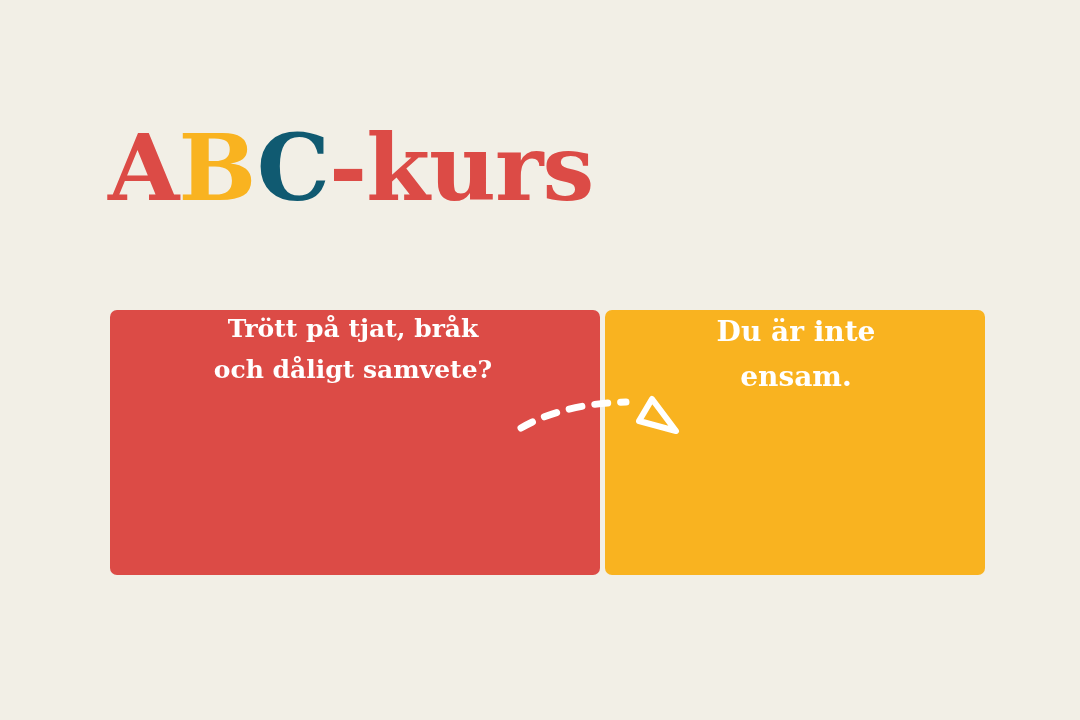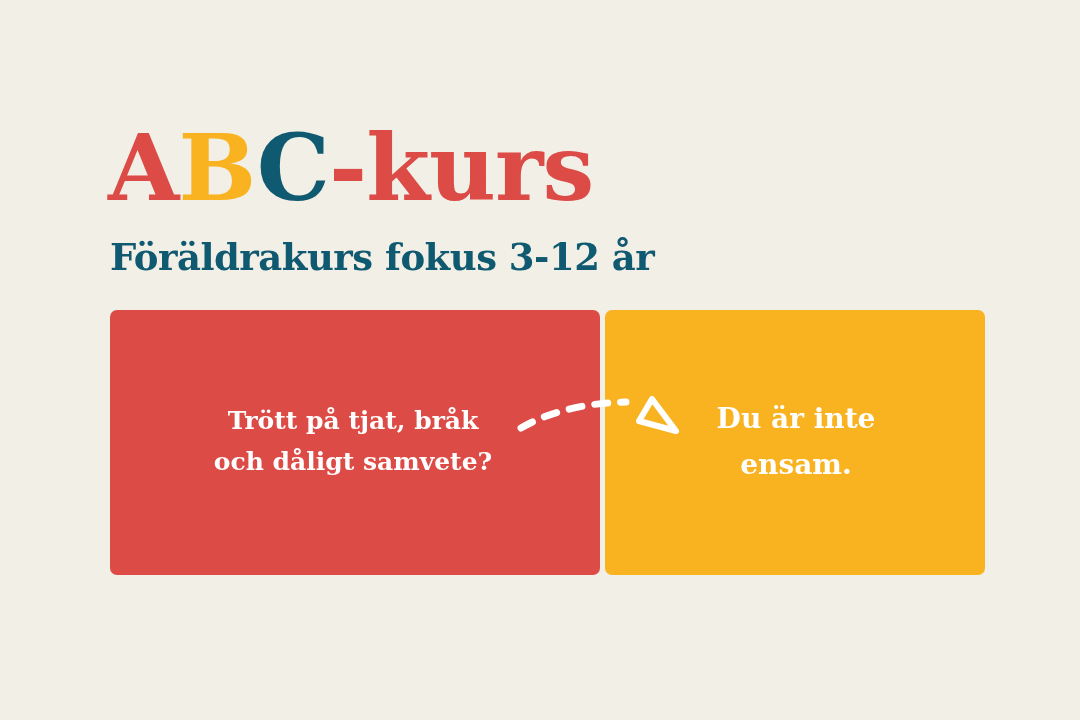--- a/index.html
+++ b/index.html
@@ -52,21 +52,21 @@
     color: #105A71;
   }
 
   
   .panel {
     position: absolute;
     top: 310px;
     height: 265px;
     border-radius: 7px;
     display: flex;
-    align-items: center;
+    align-items: flex-start;
     justify-content: center;
     box-sizing: border-box;
   }
   .panel-left {
     left: 110px;
     width: 490px;
     background: #DC4B46;
   }
   .panel-right {
     left: 605px;
@@ -104,21 +104,20 @@
 </style>
 </head>
 <body>
 
 <div id="canvas">
 
   <div class="headline">
     <span class="l-a">A</span><span class="l-b">B</span><span class="l-c">C</span><span class="l-rest">-kurs</span>
   </div>
 
-  <div class="subtitle">Föräldrakurs fokus 3-12 år</div>
 
   <div class="panel panel-left">
     <p class="panel-text">Trött på tjat, bråk
 och dåligt samvete?</p>
   </div>
 
   <div class="panel panel-right">
     <p class="panel-text">Du är inte
 ensam.</p>
   </div>

